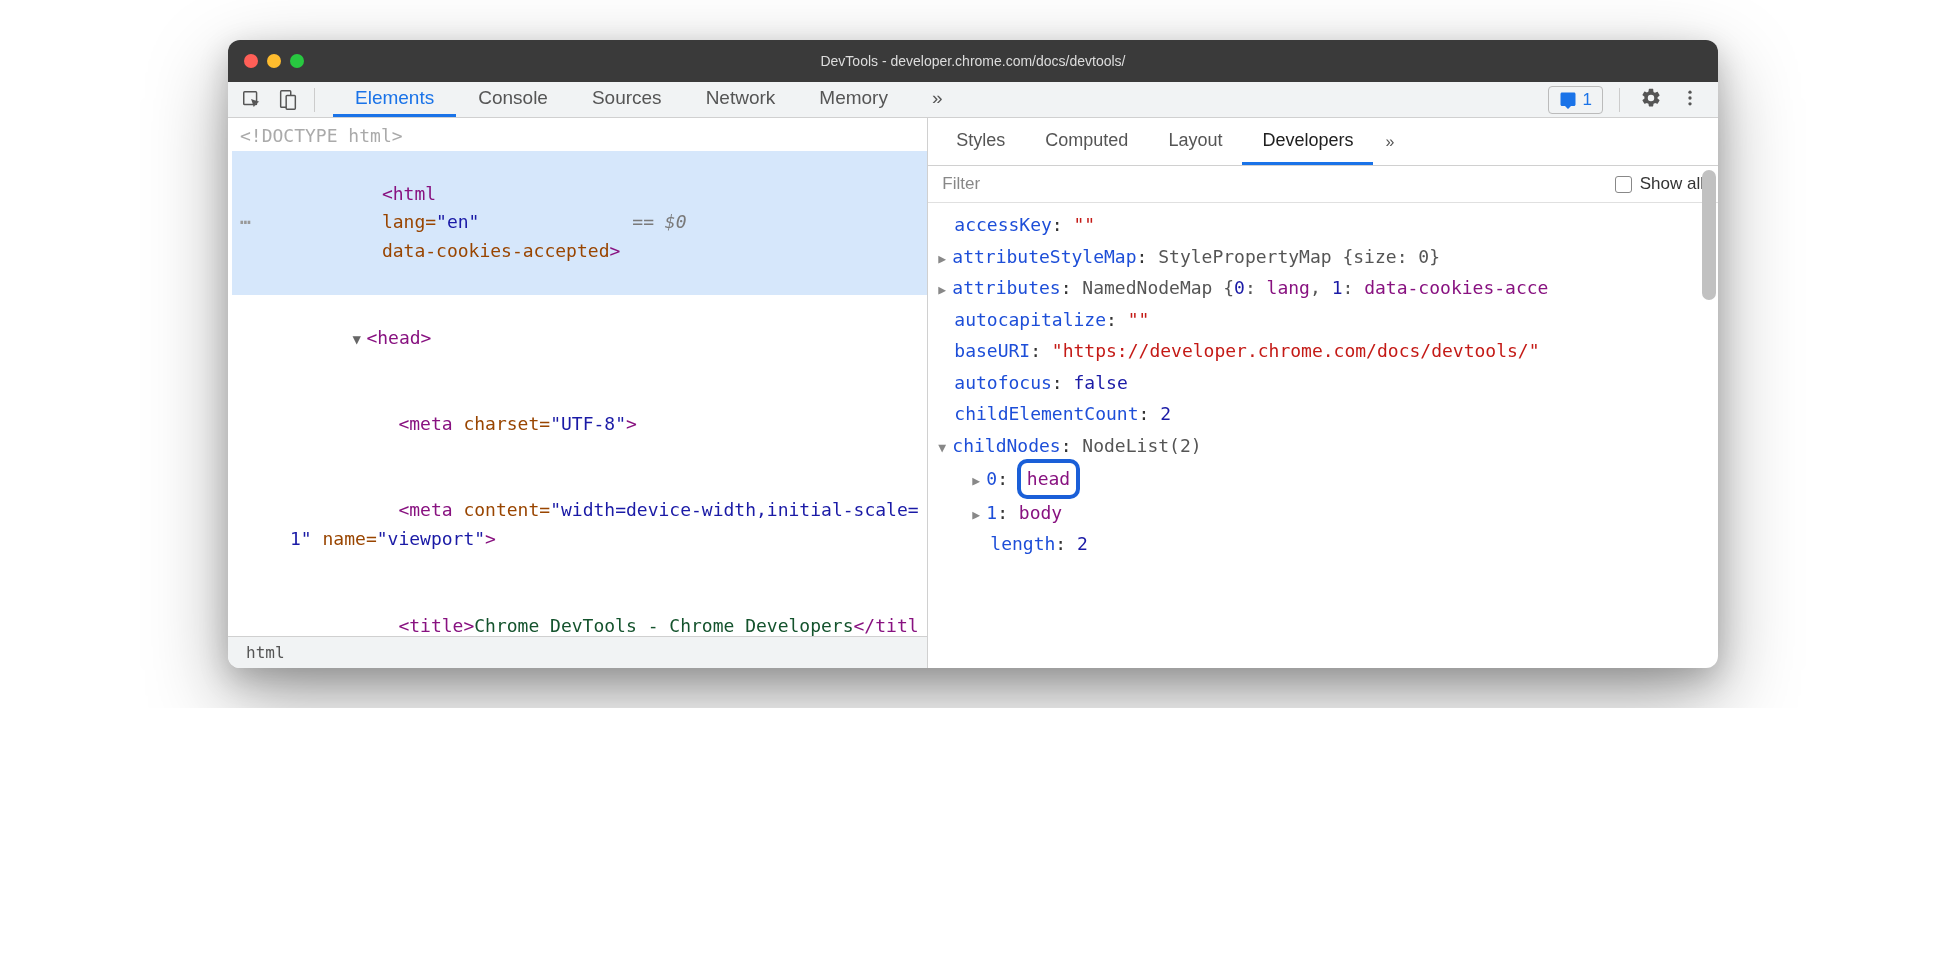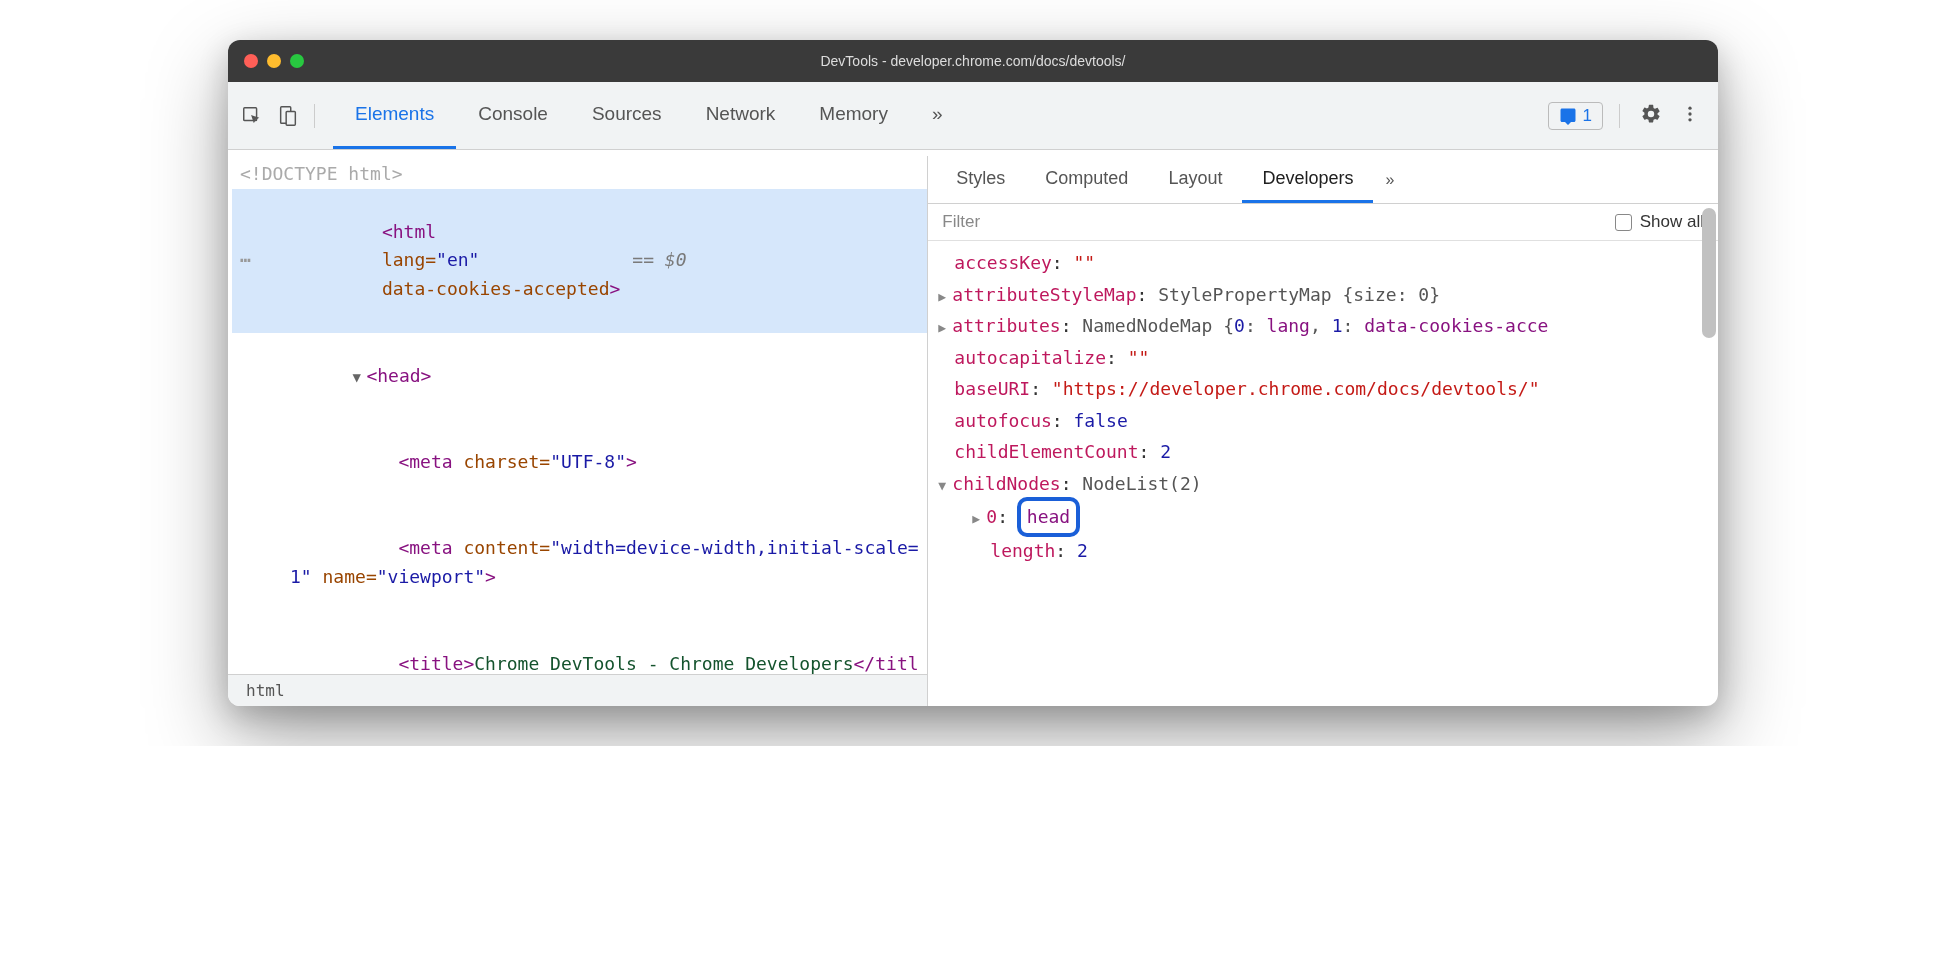--- a/index.html
+++ b/index.html
@@ -30,21 +30,21 @@
 .tl { width: 14px; height: 14px; border-radius: 50%; }
 .tl.red { background: #ff5f57; }
 .tl.yellow { background: #febc2e; }
 .tl.green { background: #28c840; }
 .titlebar-title {
   position: absolute; left: 0; right: 0; text-align: center;
   color: #ddd; font-size: 14px; font-weight: 500;
   pointer-events: none;
 }
 .toolbar {
-  height: 68px;
+  height: 36px;
   display: flex;
   align-items: center;
   border-bottom: 1px solid #d0d0d0;
   padding: 0 8px;
   gap: 4px;
   background: #f1f3f4;
 }
 .tb-icon {
   width: 32px; height: 32px; display: flex; align-items: center; justify-content: center;
   cursor: pointer; color: #555;
@@ -59,21 +59,21 @@
 .tab.active { color: #1a73e8; border-bottom-color: #1a73e8; font-weight: 400; }
 .tb-right { display: flex; align-items: center; gap: 10px; margin-left: auto; padding-right: 6px; }
 .issues-badge {
   display: flex; align-items: center; gap: 6px;
   border: 1px solid #bbb; border-radius: 4px; padding: 3px 10px;
   color: #1a73e8; font-size: 17px; cursor: pointer;
 }
 .issues-badge svg { fill: #1a73e8; }
 .gear, .kebab { color: #555; cursor: pointer; padding: 4px; }
 
-.panes { display: flex; height: 550px; margin-top: 6px; }
+.panes { display: flex; height: 550px; }
 .left-pane { flex: 0 0 47%; border-right: 1px solid #d0d0d0; display: flex; flex-direction: column; overflow: hidden; }
 .right-pane { flex: 1; display: flex; flex-direction: column; overflow: hidden; position: relative; }
 
 .dom-tree {
   flex: 1; overflow: auto;
   font-family: Menlo, Consolas, monospace; font-size: 18px;
   line-height: 1.6; padding: 4px 0 4px 4px;
   color: #333;
 }
 .dom-line { white-space: pre-wrap; word-break: break-all; padding-left: 8px; }
@@ -120,21 +120,21 @@
 .filter-input::placeholder { color: #888; }
 .show-all { display: flex; align-items: center; gap: 8px; font-size: 17px; color: #333; white-space: nowrap; overflow: hidden;}
 .checkbox { width: 17px; height: 17px; border: 1.5px solid #888; border-radius: 3px; cursor: pointer; }
 
 .props {
   flex: 1; overflow: auto; padding: 6px 10px;
   font-family: Menlo, Consolas, monospace; font-size: 18px; line-height: 1.75;
 }
 .prop-row { white-space: nowrap; }
 .p-arrow { color: #888; display: inline-block; width: 14px; font-size: 13px;}
-.p-key { color: #be185d; }
+.p-key { color: #1d4ed8; }
 .p-colon { color: #333; }
 .p-str { color: #c41a16; }
 .p-num { color: #1a1aa6; }
 .p-bool { color: #1a1aa6; }
 .p-obj { color: #555; }
 .p-link { color: #881280; }
 .pi-1 { padding-left: 16px; }
 .pi-2 { padding-left: 34px; }
 .pi-3 { padding-left: 52px; }
 .highlight-ring {
@@ -282,20 +282,23 @@
         </div>
         <div class="prop-row pi-1">
           <span class="p-key">childElementCount</span><span class="p-colon">: </span><span class="p-num">2</span>
         </div>
         <div class="prop-row">
           <span class="p-arrow">▼</span><span class="p-key">childNodes</span><span class="p-colon">: </span><span class="p-obj">NodeList(2)</span>
         </div>
         <div class="prop-row pi-2">
           <span class="p-arrow">▶</span><span class="p-key">0</span><span class="p-colon">: </span><span class="highlight-ring"><span class="p-link">head</span></span>
         </div>
+        <div class="prop-row pi-2">
+          <span class="p-arrow">▶</span><span class="p-key">1</span><span class="p-colon">: </span><span class="p-link">body</span>
+        </div>
         <div class="prop-row pi-3">
           <span class="p-key">length</span><span class="p-colon">: </span><span class="p-num">2</span>
         </div>
       </div>
       <div class="scroll-thumb"></div>
     </div>
 
   </div>
 </div>
 

